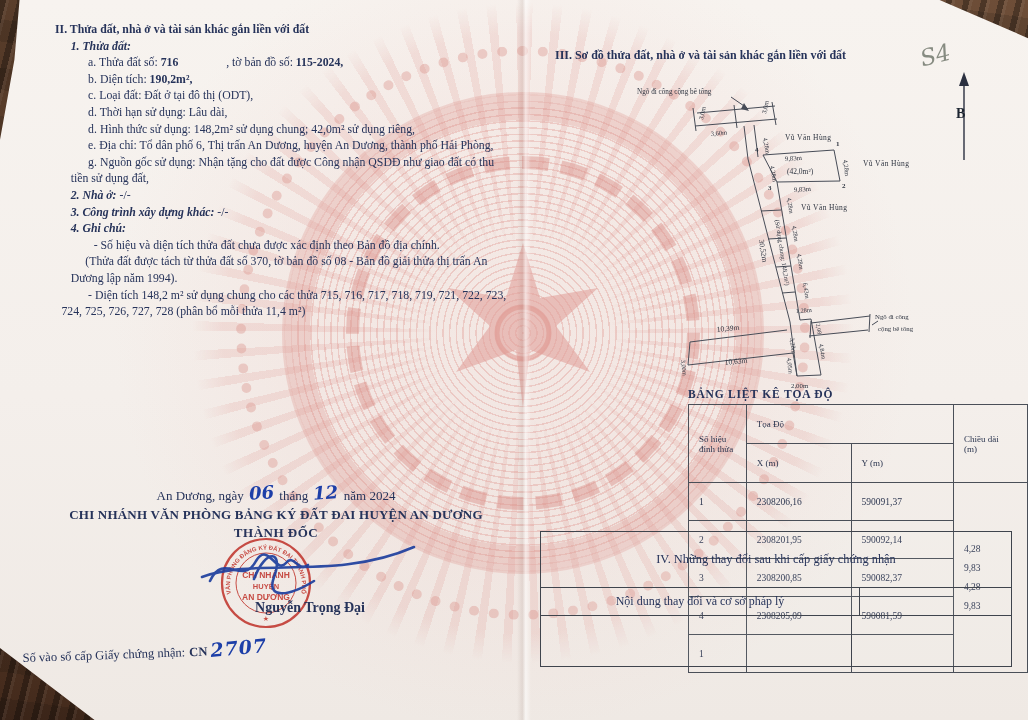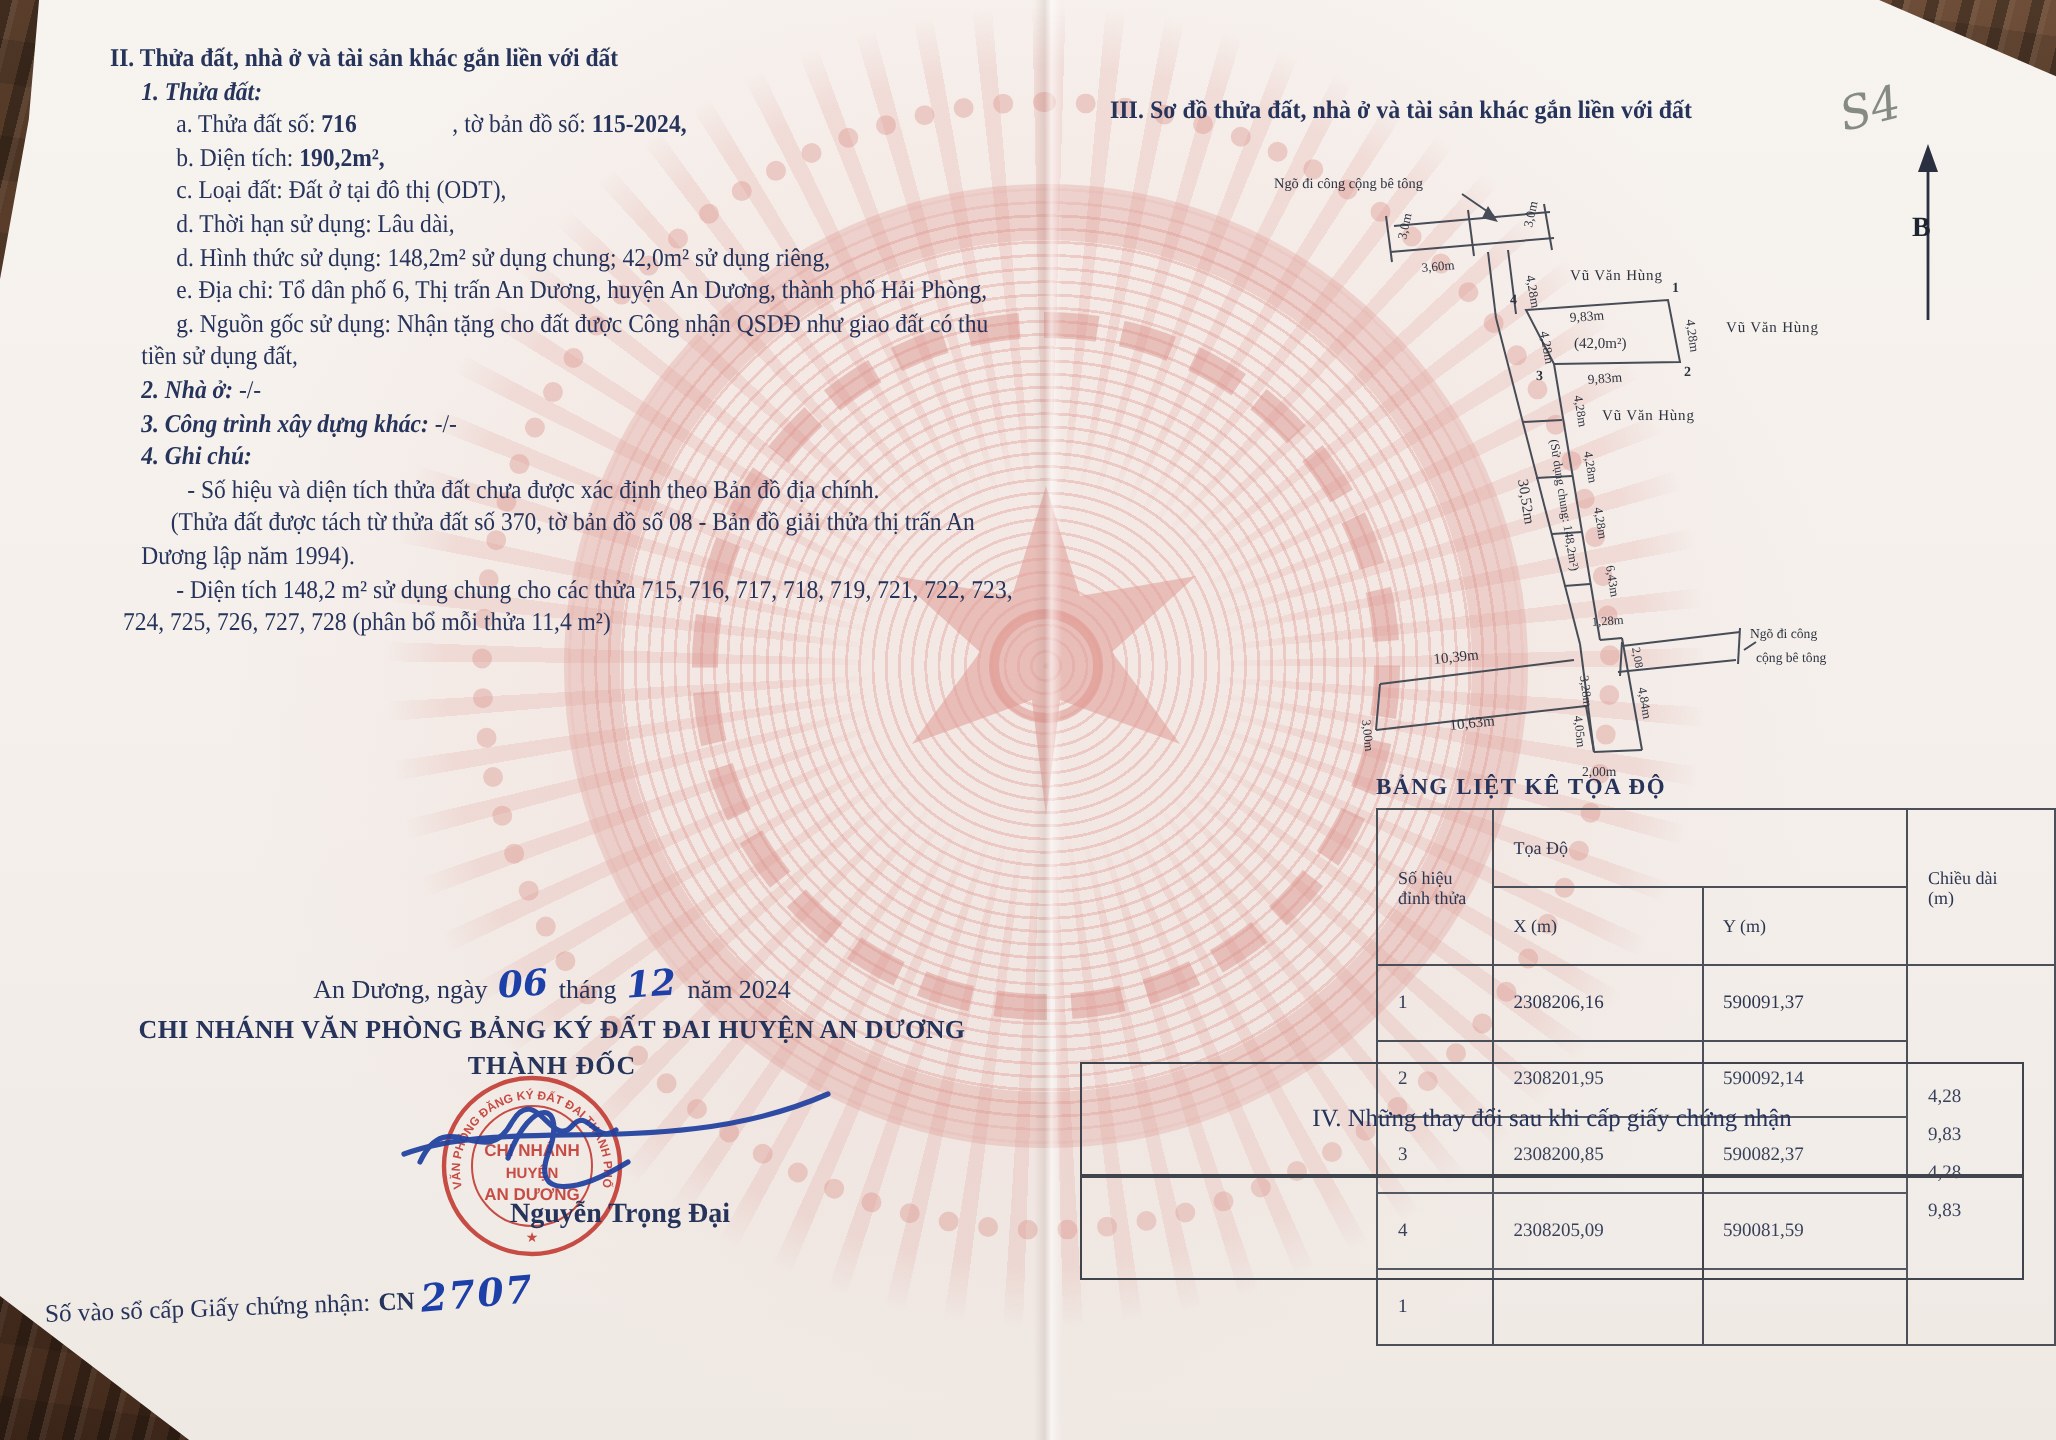--- a/index.html
+++ b/index.html
@@ -307,19 +307,20 @@
       <td>1</td>
       <td></td>
       <td></td>
     </tr>
   </tbody>
     </table>
 
   <div class="s4tab">
     <div class="t">IV. Những thay đổi sau khi cấp giấy chứng nhận</div>
     <div class="hdr">
+      <div class="c1">Nội dung thay đổi và cơ sở pháp lý</div>
     </div>
     <div class="bdy">
         <div class="c1"></div>
       </div>
   </div>
 
 </div>
 
 </body></html>

